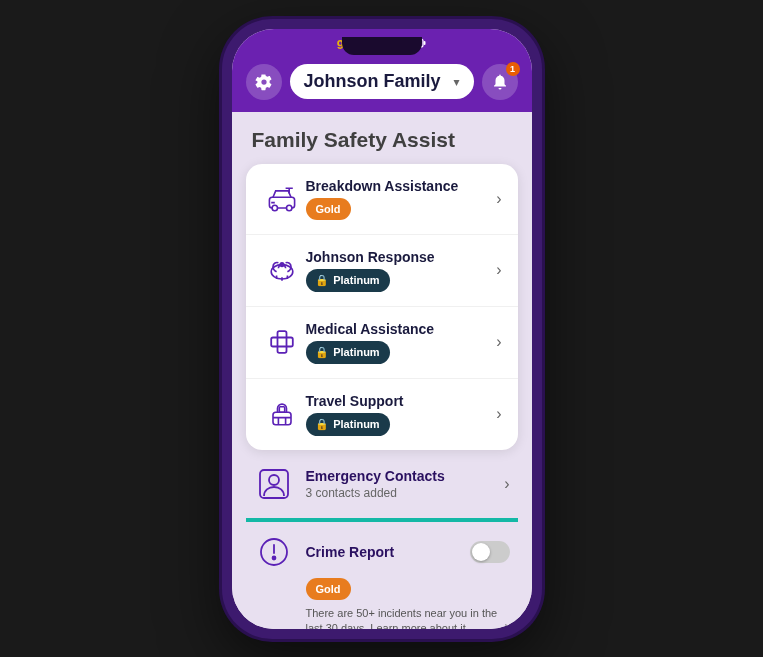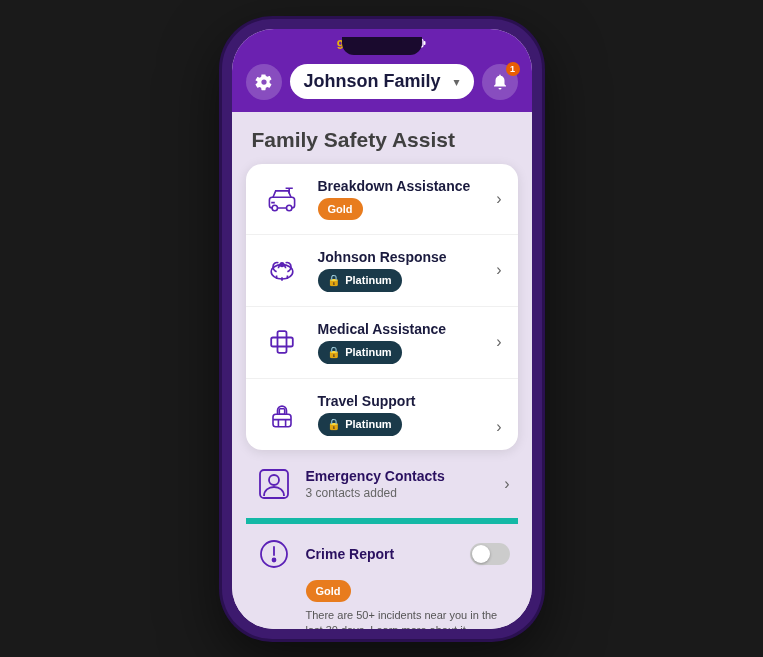--- a/index.html
+++ b/index.html
@@ -148,25 +148,24 @@
       border-radius: 16px;
       overflow: hidden;
       box-shadow: 0 2px 12px rgba(0,0,0,0.1);
     }
     .service-item {
       display: flex;
       align-items: center;
       padding: 14px 16px;
       border-bottom: 1px solid #f0f0f0;
       cursor: pointer;
-      gap: 16px;
+      gap: 4px;
     }
     .service-item:last-child {
       border-bottom: none;
-      align-items: flex-end;
     }
     .service-icon {
       width: 40px;
       height: 40px;
       display: flex;
       align-items: center;
       justify-content: center;
       flex-shrink: 0;
     }
     .service-icon svg {
@@ -205,21 +204,21 @@
       flex-shrink: 0;
     }
     
     .below-card {
       margin: 0 14px;
     }
     .extra-item {
       display: flex;
       align-items: center;
       padding: 14px 8px;
-      border-bottom: 6px solid #14b8a6;
+      border-bottom: 4px solid #14b8a6;
       gap: 12px;
       cursor: pointer;
     }
     .extra-icon {
       width: 40px;
       height: 40px;
       display: flex;
       align-items: center;
       justify-content: center;
       flex-shrink: 0;

